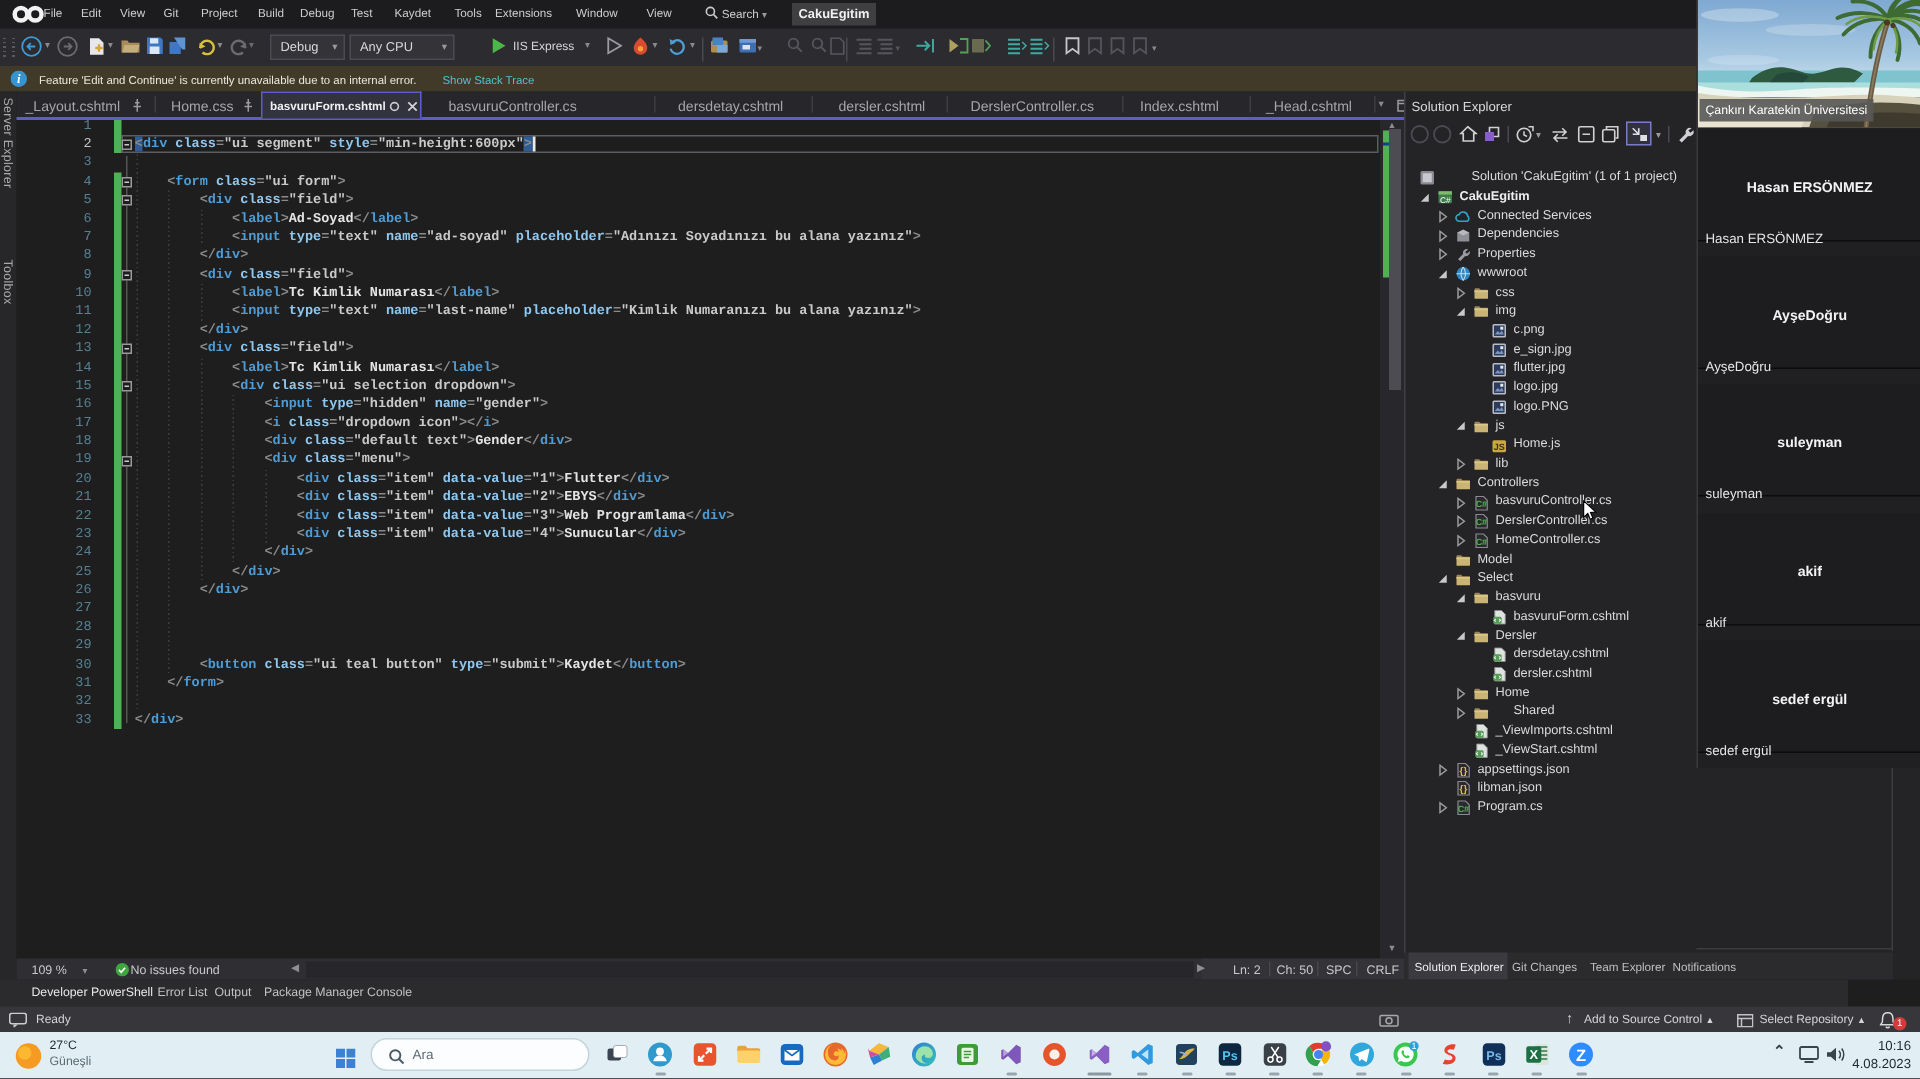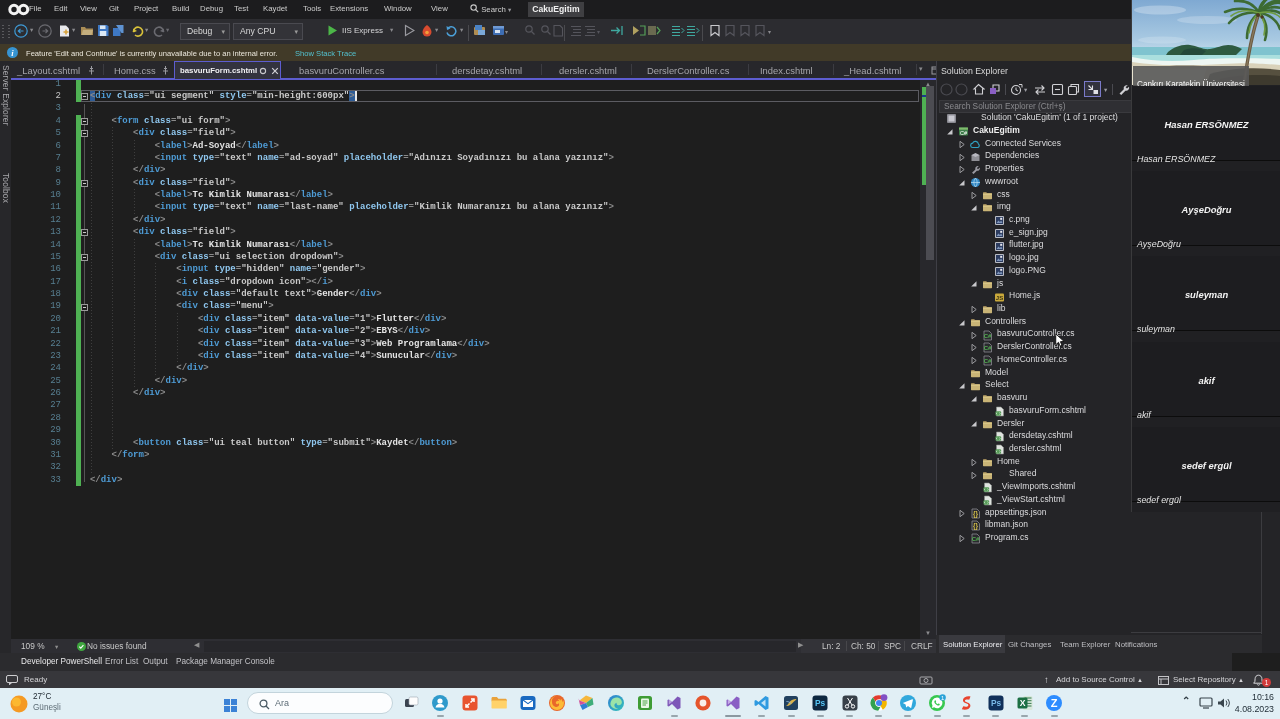--- a/index.html
+++ b/index.html
@@ -89,24 +89,24 @@
 #sesearch { position:absolute; left:939px; top:100px; width:322px; height:13px; background:#2f2f33;
   border:1px solid #3a3a3e; color:#8a8a8e; font-size:8.3px; line-height:11px; padding-left:4px; }
 .trw { position:absolute; font-size:8.5px; color:#dcdcde; white-space:pre; }
 .tic { position:absolute; }
 #setabs { position:absolute; left:936px; top:635px; width:326px; height:18px; background:#2b2b2e; }
 #setabs .pt { position:absolute; top:4.5px; font-size:7.8px; color:#bfbfc3; }
 #setab-active { position:absolute; left:3px; top:0; width:66px; height:18px; background:#3a3a3f; }
 
 
 #sidebar { position:absolute; left:1131px; top:0; width:149px; height:512px; background:#202023; border-left:1px solid #3a3a3c; }
-.tile { position:absolute; left:0; width:149px; height:75px; background:#1d1d20; border-bottom:1px solid #0c0c0c;font-style:italic; }
+.tile { position:absolute; left:0; width:149px; height:75px; background:#1d1d20; border-bottom:1px solid #0c0c0c; }
 .tile .big { position:absolute; left:0; top:33px; width:149px; text-align:center; font-size:9.4px; font-weight:bold; color:#f3f3f3; }
 .tile .sm { position:absolute; left:5px; top:68px; font-size:8.9px; color:#e5e5e5; }
-#vidlabel { position:absolute; left:1px; top:66px; padding:14px 4px 3px; background:rgba(88,88,88,.9);
+#vidlabel { position:absolute; left:1px; top:66px; padding:3px 4px 3px; background:rgba(88,88,88,.9);
   color:#fff; font-size:8.2px; }
 
 
 #taskbar { position:absolute; left:0; top:688px; width:1280px; height:31px; background:#e1eff5; }
 .tbi { position:absolute; top:6px; }
 .tbu { position:absolute; top:26.5px; height:2.2px; border-radius:1px; background:#99a6ad; }
 #weather { position:absolute; left:8px; top:5px; }
 #wtxt1 { position:absolute; left:33px; top:4px; font-size:8.2px; color:#1c262e; }
 #wtxt2 { position:absolute; left:33px; top:14.5px; font-size:8.2px; color:#5c6b74; }
 #searchpill { position:absolute; left:247px; top:3.5px; width:146px; height:22px; border-radius:11px;
@@ -518,21 +518,20 @@
 <svg class="abs" style="left:1087px;top:84px" width="12" height="11">
         <path d="M1.5 1.5l4 4M5.5 1.5v4h-4" stroke="#e0e0e4" stroke-width="1.1" fill="none"></path>
         <rect x="6.5" y="6" width="4.5" height="4" fill="#e0e0e4"></rect>
       </svg>
 <div class="abs" style="left:1104px;top:86px;color:#9a9aa0;font-size:6.5px">▾</div>
 <div class="abs" style="left:1112px;top:84px;width:1px;height:11px;background:#4a4a50"></div>
 <svg class="abs" style="left:1117px;top:83px" width="13" height="13">
         <path d="M10.8 2.5a3 3 0 0 0-4 3.7L2.5 10.5 4.2 12l4.2-4.3a3 3 0 0 0 3.6-3.9L10 5.5 8.5 4z" fill="#d0d0d4"></path>
       </svg>
     </div>
-<div id="sesearch">Search Solution Explorer (Ctrl+ş)</div>
 <svg width="0" height="0">
       <defs>
   <linearGradient id="gedge" x1="0" y1="0" x2="1" y2="1">
           <stop offset="0" stop-color="#2f7fd3"></stop>
           <stop offset="1" stop-color="#35c2b8"></stop>
         </linearGradient>
   <symbol id="i-sol" viewBox="0 0 11 11">
           <rect x="1" y="1" width="9" height="9" rx="1" fill="#8a8a92"></rect>
           <rect x="2.5" y="2.5" width="6" height="6" fill="#c8c8d0"></rect>
         </symbol>

